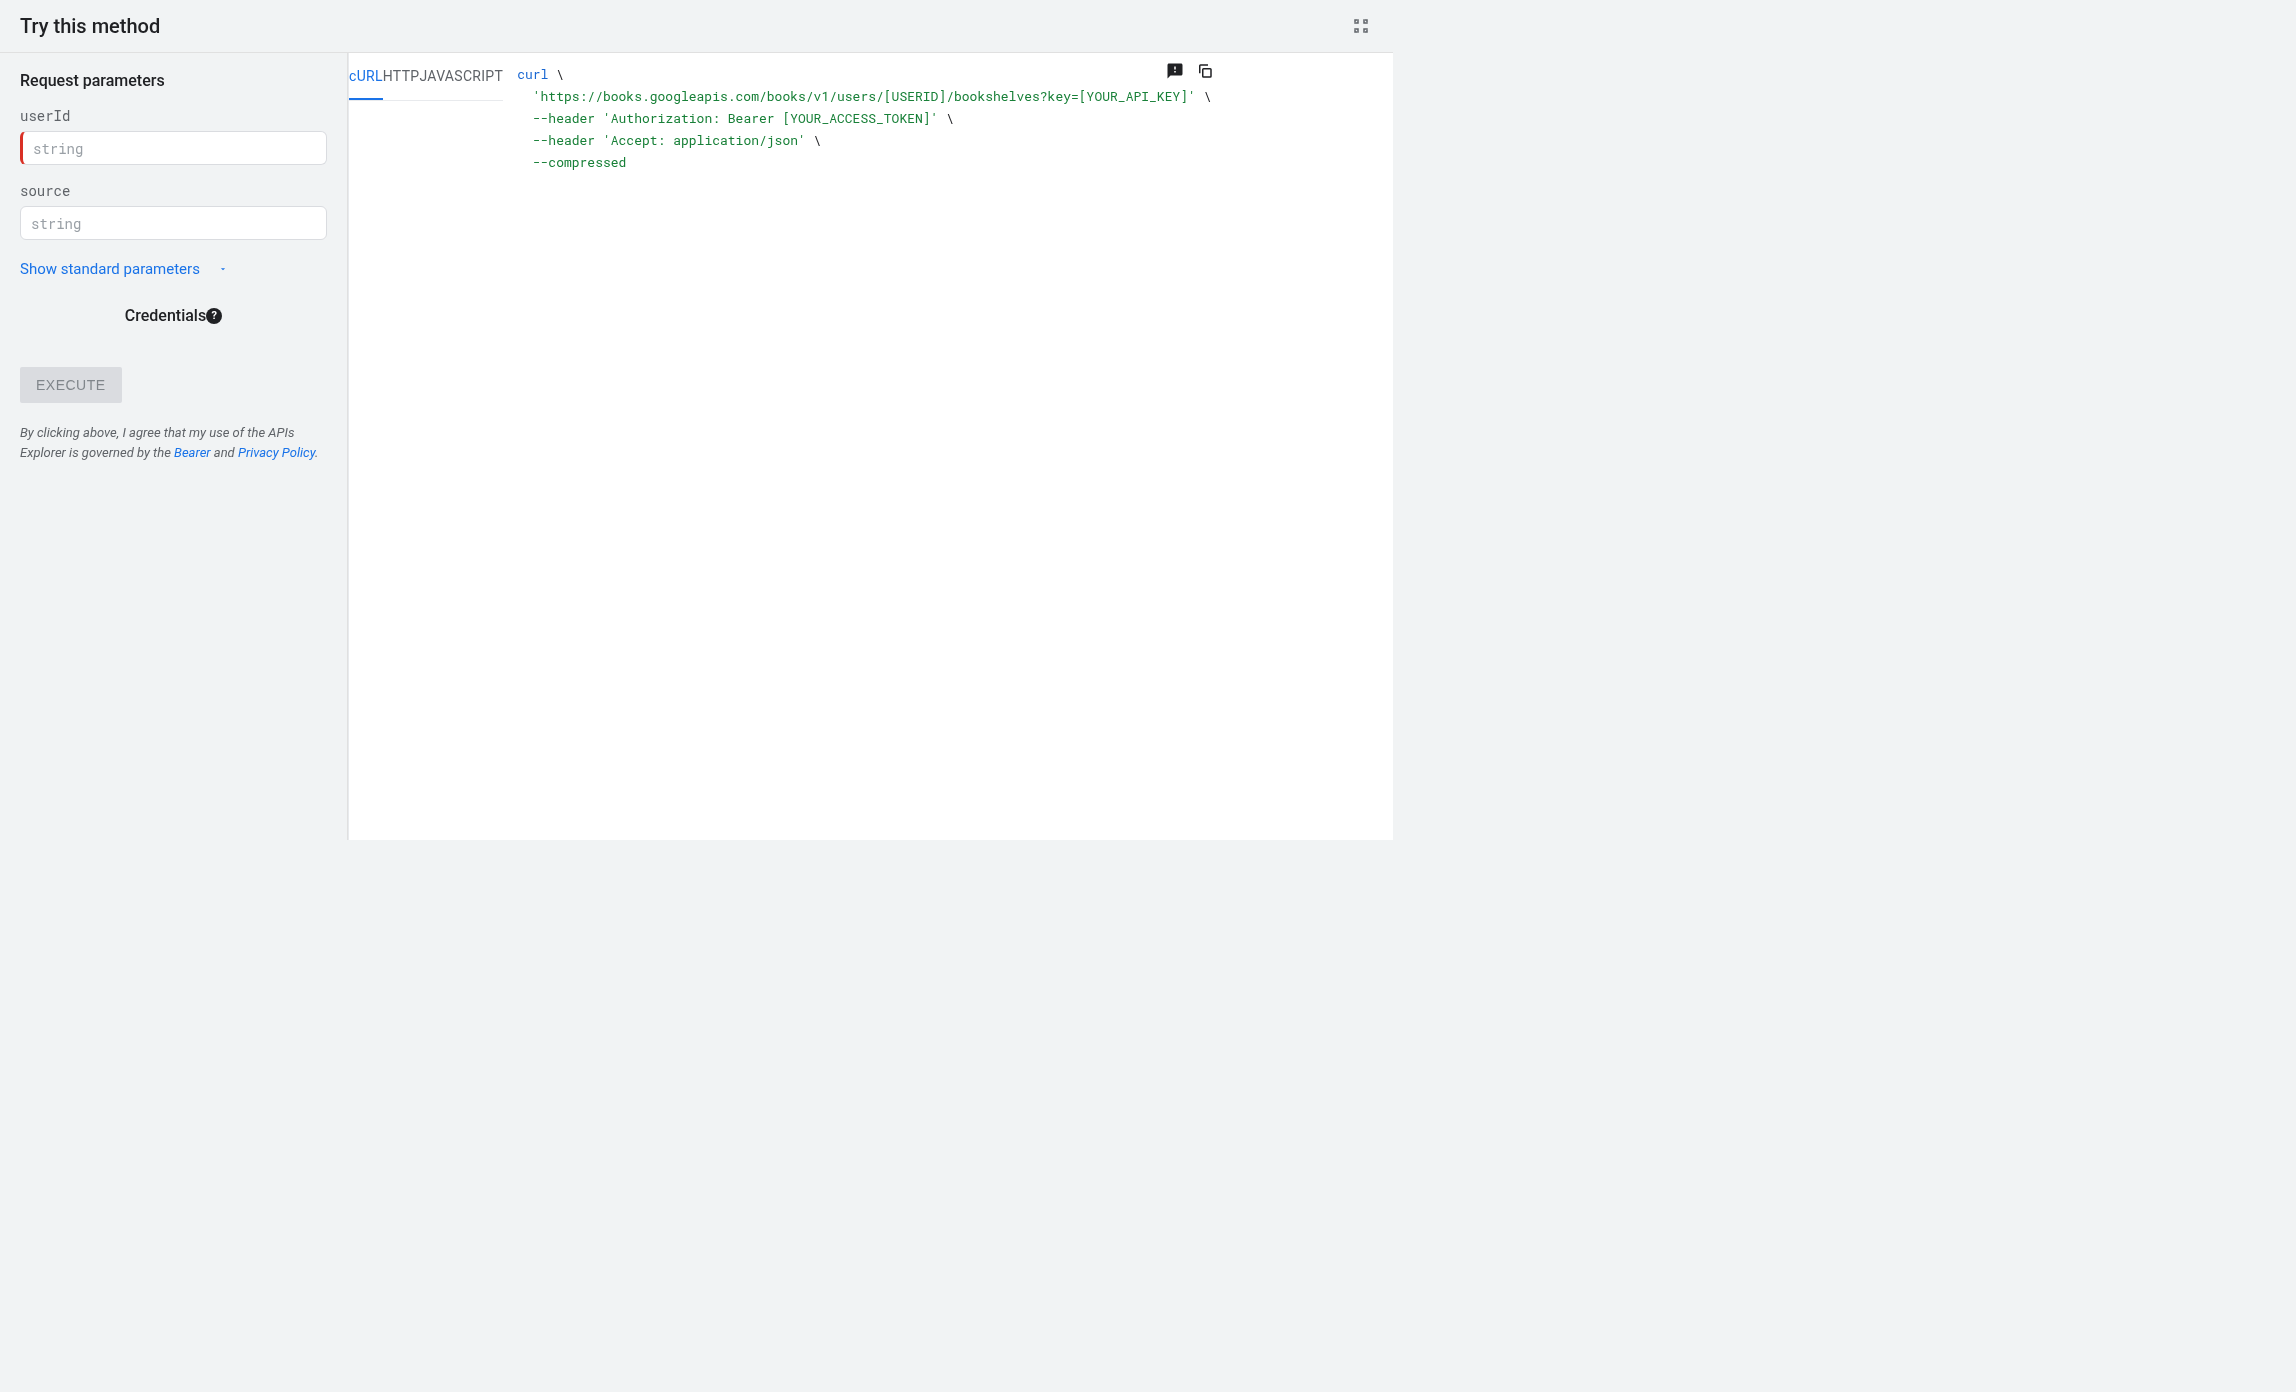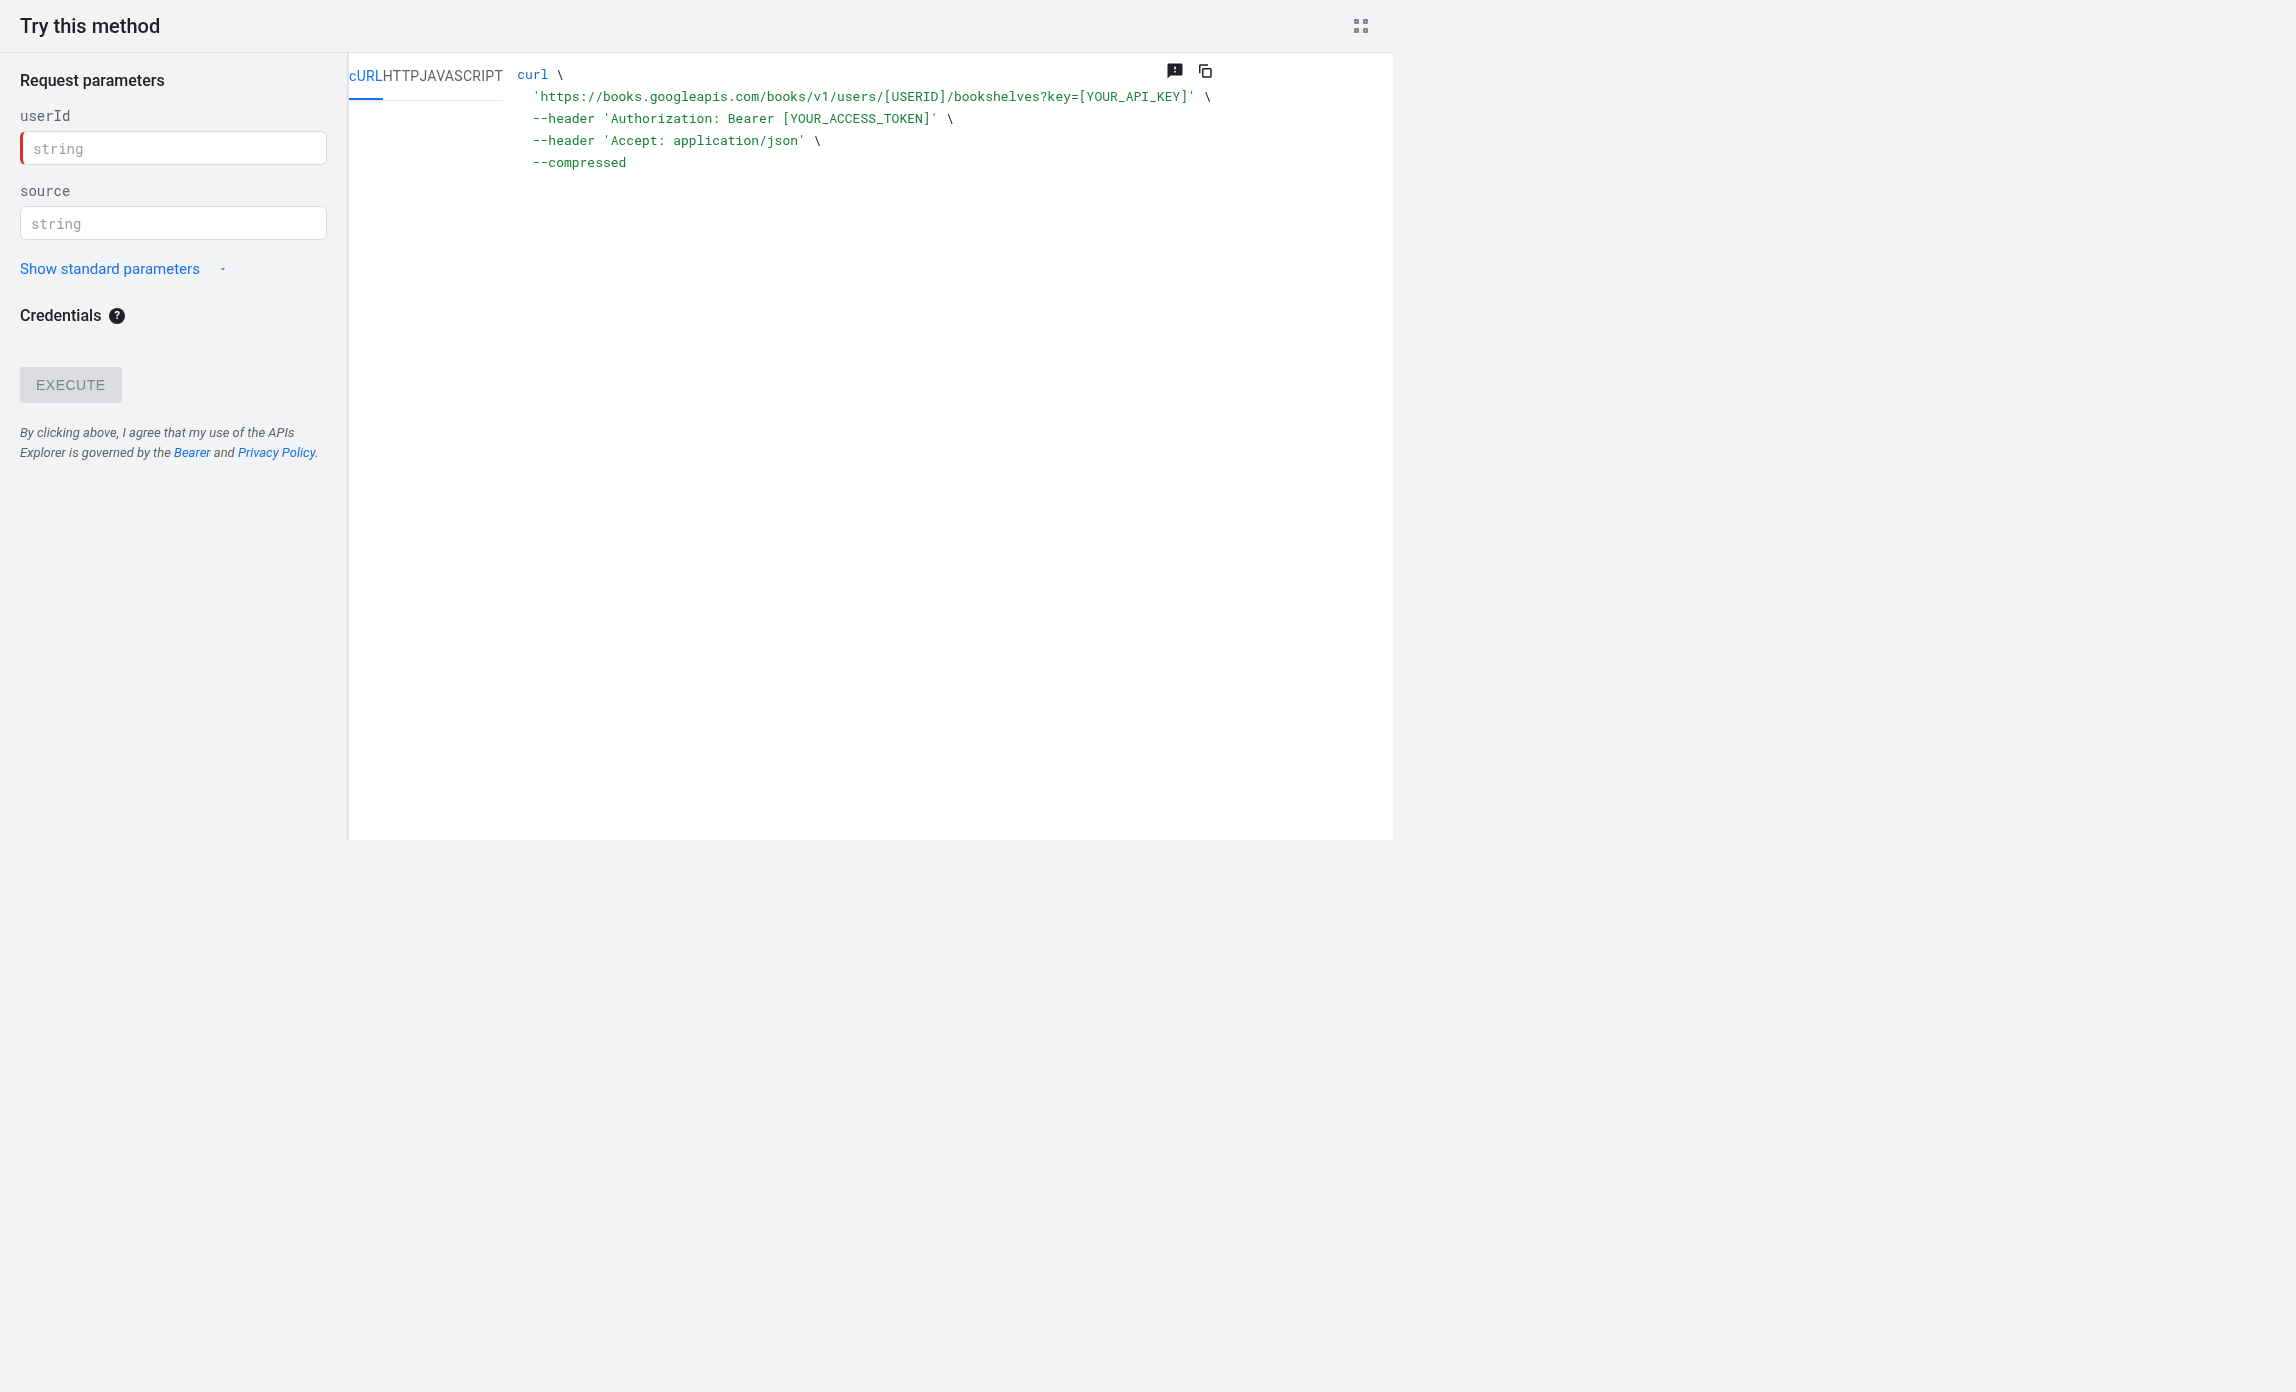--- a/index.html
+++ b/index.html
@@ -96,22 +96,22 @@
     margin-bottom: 28px;
   }
   .chevron-down {
     display: inline-block;
     width: 10px;
     height: 10px;
   }
   .cred-header {
     display: flex;
     align-items: center;
-    gap: 8px;
     margin-bottom: 18px;
+    justify-content: center;
   }
   .cred-header h2 {
     font-size: 16px;
     font-weight: 500;
   }
   .help-icon {
     width: 16px; height: 16px;
     border-radius: 50%;
     background: #202124;
     color: #fff;

